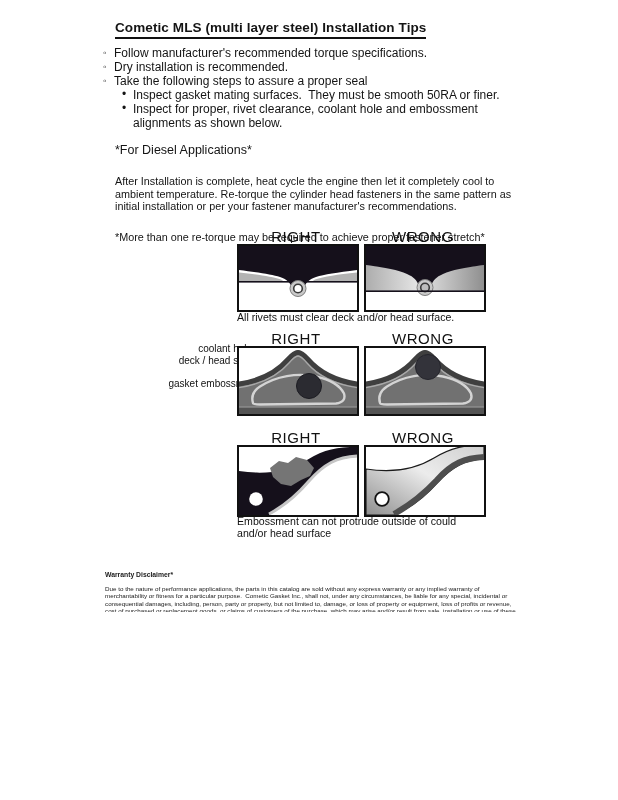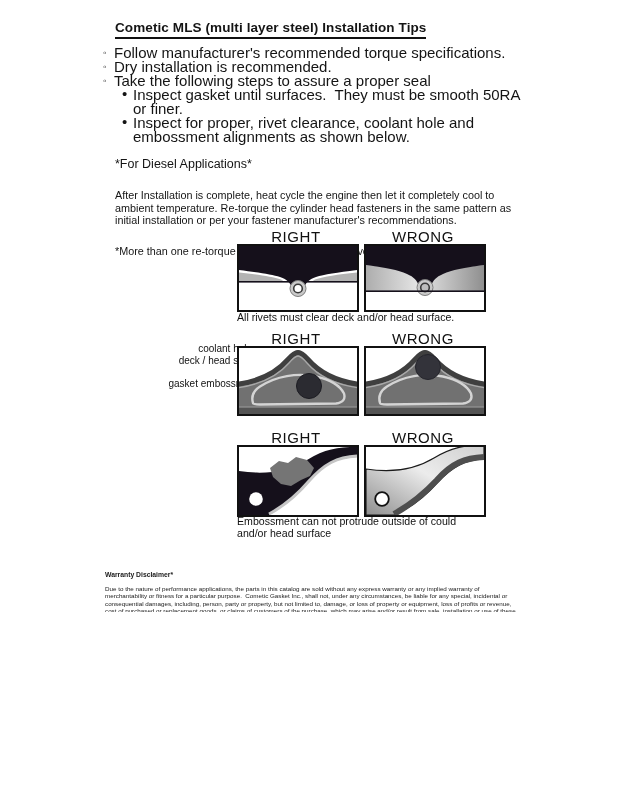--- a/index.html
+++ b/index.html
@@ -4,21 +4,21 @@
 <style>
   html,body{margin:0;padding:0;background:#ffffff;}
   .page{position:relative;width:618px;height:612px;background:#ffffff;overflow:hidden;
         font-family:"Liberation Sans","DejaVu Sans",sans-serif;color:#141414;}
   .pre{white-space:pre-wrap;}
 
   
   .content{position:absolute;left:103px;top:18px;width:424px;}
   .title{display:inline-block;margin-left:12px;font-size:13.5px;font-weight:bold;
          border-bottom:2px solid #111;padding-bottom:2px;letter-spacing:0.1px;}
-  .bullets{margin-top:7px;font-size:15px;line-height:14px;}
+  .bullets{margin-top:7px;font-size:12px;line-height:14px;}
   .b1{position:relative;padding-left:11px;}
   .b1::before{content:"◦";position:absolute;left:0;top:0;font-size:10px;}
   .b2{position:relative;padding-left:11px;margin-left:19px;}
   .b2::before{content:"•";position:absolute;left:0;top:-1px;}
   .diesel-heading{margin:13px 0 0 12px;font-size:12.5px;font-weight:normal;}
   .para{margin:6px 0 0 12px;font-size:10.8px;line-height:12.6px;}
   .para.gap{margin-top:18px;}
 
   
   .fig-label{position:absolute;width:118px;text-align:center;font-size:15px;
@@ -41,21 +41,21 @@
 <body>
 
 <div class="page">
 
   <div class="content">
     <div class="title">Cometic MLS (multi layer steel) Installation Tips</div>
     <div class="bullets">
       <div class="b1 pre">Follow manufacturer's recommended torque specifications.</div>
       <div class="b1 pre">Dry installation is recommended.</div>
       <div class="b1 pre">Take the following steps to assure a proper seal</div>
-      <div class="b2 pre">Inspect gasket until surfaces.  They must be smooth 50RA or finer.</div>
+      <div class="b2 pre">Inspect gasket mating surfaces.  They must be smooth 50RA or finer.</div>
       <div class="b2 pre">Inspect for proper, rivet clearance, coolant hole and embossment alignments as shown below.</div>
     </div>
     <div class="diesel-heading">*For Diesel Applications*</div>
     <div class="para gap pre">After Installation is complete, heat cycle the engine then let it completely cool to ambient temperature. Re-torque the cylinder head fasteners in the same pattern as initial installation or per your fastener manufacturer's recommendations.</div>
     <div class="para gap pre">*More than one re-torque may be required to achieve proper fastener stretch*</div>
   </div>
 
   <div class="fig-label" style="left:237px;top:228px;">RIGHT</div>
   <div class="fig-label" style="left:364px;top:228px;">WRONG</div>
 

